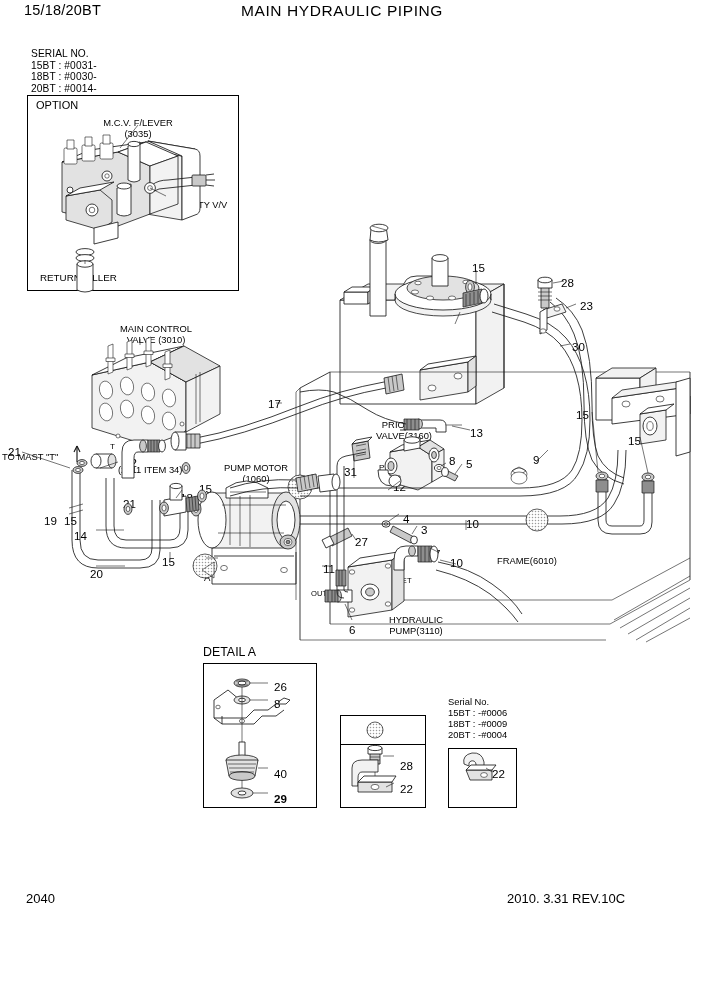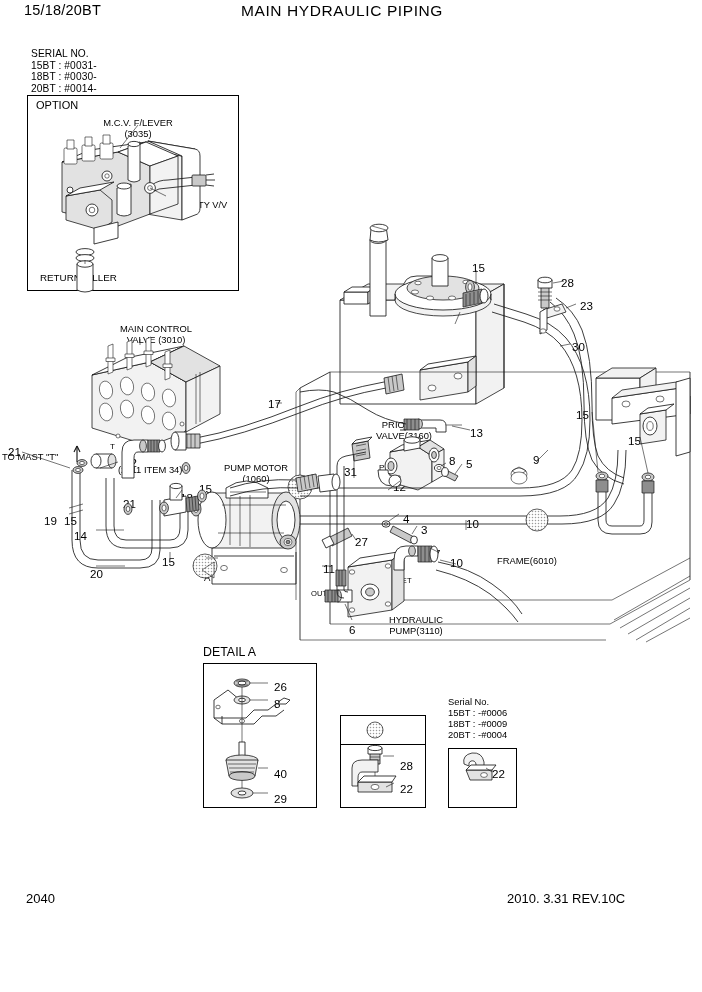--- a/index.html
+++ b/index.html
@@ -224,21 +224,21 @@
       <div class="abs num" style="left: 403px; top: 513px;">4</div>
       <div class="abs num" style="left: 421px; top: 524px;">3</div>
       <div class="abs num" style="left: 434px; top: 548px;">7</div>
       <div class="abs num" style="left: 450px; top: 557px;">10</div>
       <div class="abs num" style="left: 323px; top: 563px;">11</div>
       <div class="abs num" style="left: 349px; top: 624px;">6</div>
       <div class="abs num" style="left: 466px; top: 518px;">10</div>
       <div class="abs num" style="left: 274px; top: 681px;">26</div>
       <div class="abs num" style="left: 274px; top: 698px;">8</div>
       <div class="abs num" style="left: 274px; top: 768px;">40</div>
-      <div class="abs num" style="left: 274px; top: 793px;">29</div>
+      <div class="abs num" style="left: 274px; top: 793px; font-weight: bold;">29</div>
       <div class="abs num" style="left: 400px; top: 760px;">28</div>
       <div class="abs num" style="left: 400px; top: 783px;">22</div>
       <div class="abs num" style="left: 492px; top: 768px;">22</div>
     </div>
 
   <svg id="art" viewBox="0 0 702 992">
     <defs>
       <pattern id="hatch" width="3" height="3" patternUnits="userSpaceOnUse">
         <rect width="3" height="3" fill="#ffffff"></rect>
         <circle cx="1.5" cy="1.5" r="0.75" fill="#9a9a9a"></circle>

